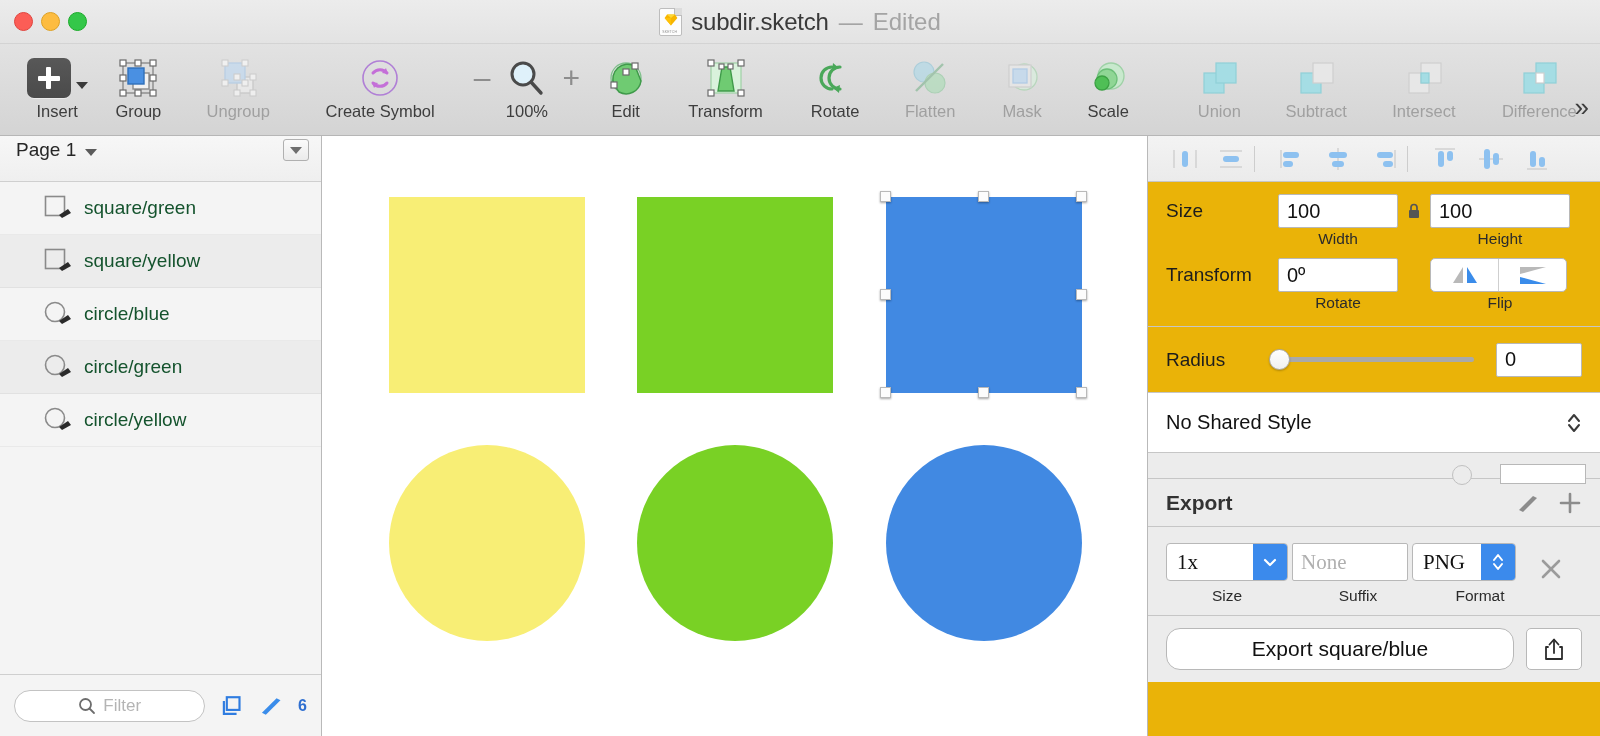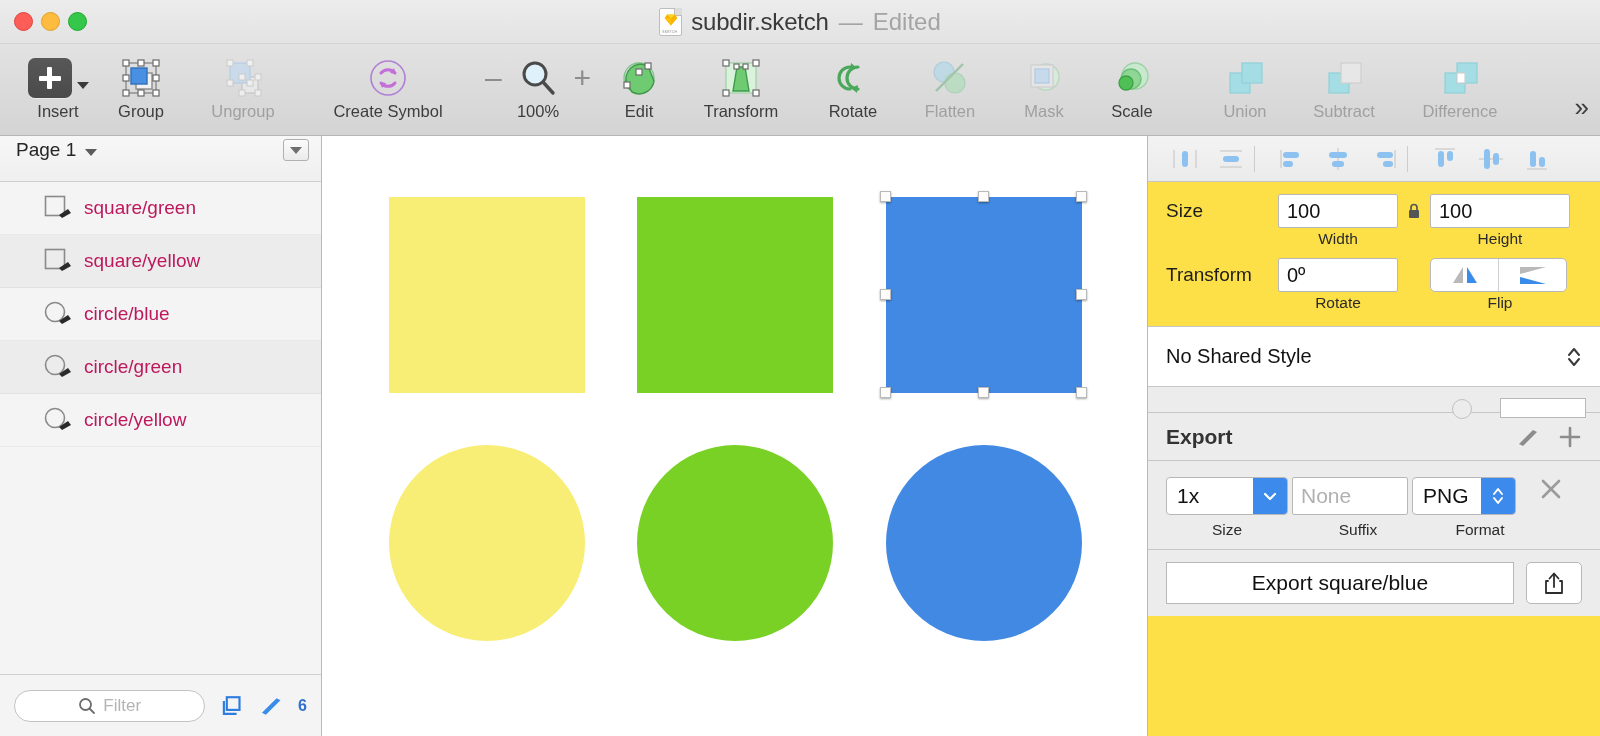--- a/index.html
+++ b/index.html
@@ -108,21 +108,21 @@
     width:0;height:0;border-left:6px solid transparent;border-right:6px solid transparent;
     border-top:7px solid #6e6e6e; display:block;
   }
   .layers{ flex:1; overflow:hidden; }
   .layer-row{
     height:53px; display:flex; align-items:center; padding-left:44px; gap:10px;
     border-bottom:1px solid rgba(0,0,0,0.045);
   }
   .layer-row.alt{ background:#ececec; }
   .layer-row.selected{ background:#5b8fd8; }
-  .layer-name{ font-size:19px; color:#be185d; }
+  .layer-name{ font-size:19px; color:#14532d; }
   .layer-row.selected .layer-name{ color:#ffffff; }
   .lyr-ico{ width:30px; height:28px; position:relative; flex:0 0 30px; }
 
   .sidebar-footer{
     height:62px; flex:0 0 62px; border-top:1px solid #cfcfcf;
     display:flex; align-items:center; padding:0 14px; gap:14px;
     background:#f4f4f4;
   }
   .filter-box{
     width:196px; height:32px; border:1px solid #c3c3c3; border-radius:16px;
@@ -137,21 +137,21 @@
     border-right:1px solid #b9b9b9; overflow:hidden;
   }
   .shape{ position:absolute; }
   .sel-handle{
     position:absolute; width:11px; height:11px; background:#fcfcfc;
     border:1px solid #b9b9b9; box-shadow:0 1px 2px rgba(0,0,0,0.35);
   }
 
   
   .inspector{
-    width:452px; flex:0 0 452px; background:#fde047;
+    width:452px; flex:0 0 452px; background:#eab308;
     display:flex; flex-direction:column; min-height:0;
   }
   .align-bar{
     height:46px; flex:0 0 46px; display:flex; align-items:center;
     padding-left:14px; gap:0; border-bottom:1px solid #c6c6c6;
     background:linear-gradient(180deg,#f3f3f3,#ebebeb);
   }
   .align-btn{ width:46px; height:40px; display:flex; align-items:center; justify-content:center; }
   .align-div{ width:1px; height:26px; background:#cdcdcd; }
   .align-gap{ width:14px; }
@@ -195,21 +195,21 @@
     height:38px; border-radius:4px; overflow:hidden;
   }
   .pop-val{ padding:0 10px; font-size:21px; color:#111; }
   .pop-arrow{
     width:34px; height:100%; background:#3b8aec; display:flex; align-items:center;
     justify-content:center; margin-left:auto;
   }
 
   .export-footer{ padding:12px 18px; display:flex; align-items:center; gap:12px; background:#ececec; }
   .export-main-btn{
-    flex:1; height:42px; background:#fff; border:1px solid #b8b8b8; border-radius:0;
+    flex:1; height:42px; background:#fff; border:1px solid #b8b8b8; border-radius:14px;
     display:flex; align-items:center; justify-content:center; font-size:21px; color:#111;
   }
   .share-btn{
     width:56px; height:42px; background:#fff; border:1px solid #b8b8b8; border-radius:5px;
     display:flex; align-items:center; justify-content:center;
   }
 </style>
 </head>
 <body>
 
@@ -405,20 +405,30 @@
     <div class="tb-item" style="width:108px;">
       <div class="tb-icon">
         <svg width="46" height="46" viewBox="0 0 46 46">
           <rect x="8" y="18" width="20" height="20" fill="#a5dde4" stroke="#8fd0d8" stroke-width="1.2"></rect>
           <rect x="20" y="8" width="20" height="20" fill="#e7e7e7" stroke="#cfcfcf" stroke-width="1.2"></rect>
         </svg>
       </div>
       <div class="tb-label dim">Subtract</div>
     </div>
 
+    <div class="tb-item" style="width:112px;">
+      <div class="tb-icon">
+        <svg width="46" height="46" viewBox="0 0 46 46">
+          <rect x="8" y="18" width="20" height="20" fill="#e7e7e7" stroke="#cfcfcf" stroke-width="1.2"></rect>
+          <rect x="20" y="8" width="20" height="20" fill="#e7e7e7" stroke="#cfcfcf" stroke-width="1.2"></rect>
+          <rect x="20" y="18" width="8" height="10" fill="#a5dde4" stroke="#8fd0d8" stroke-width="1.2"></rect>
+        </svg>
+      </div>
+      <div class="tb-label dim">Intersect</div>
+    </div>
 
     <div class="tb-item" style="width:124px;">
       <div class="tb-icon">
         <svg width="46" height="46" viewBox="0 0 46 46">
           <rect x="8" y="18" width="20" height="20" fill="#a5dde4" stroke="#8fd0d8" stroke-width="1.2"></rect>
           <rect x="20" y="8" width="20" height="20" fill="#a5dde4" stroke="#8fd0d8" stroke-width="1.2"></rect>
           <rect x="20" y="18" width="8" height="10" fill="#ffffff" stroke="#cfcfcf" stroke-width="1.2"></rect>
         </svg>
       </div>
       <div class="tb-label dim">Difference</div>
@@ -646,20 +656,31 @@
           </div>
         </div>
         <div class="row" style="margin-top:2px;">
           <span style="width:112px;"></span>
           <span class="sublab" style="width:120px;">Rotate</span>
           <span style="width:32px;"></span>
           <span class="sublab" style="width:140px;">Flip</span>
         </div>
       </div>
 
+      <div class="sec" style="height:66px;display:flex;align-items:center;">
+        <span class="lab" style="width:112px;">Radius</span>
+        <div style="flex:1;padding-right:22px;">
+          <div class="slider-track">
+              <span class="slider-knob"></span>
+            </div>
+        </div>
+        <div style="width:86px;">
+          <div class="field">0</div>
+        </div>
+      </div>
 
       <div class="shared-style">
         <span class="ss-text">No Shared Style</span>
         <span class="stepper">
           <svg width="16" height="22" viewBox="0 0 16 22">
             <path d="M3 9 L8 3 L13 9" fill="none" stroke="#3a3a3a" stroke-width="2" stroke-linecap="round" stroke-linejoin="round"></path>
             <path d="M3 13 L8 19 L13 13" fill="none" stroke="#3a3a3a" stroke-width="2" stroke-linecap="round" stroke-linejoin="round"></path>
           </svg>
         </span>
       </div>
@@ -676,21 +697,21 @@
             <path d="M3 18 L17 4 L21 6 L7 20 Z" fill="#8c8c8c"></path>
           </svg>
           <svg width="24" height="24" viewBox="0 0 24 24">
             <line x1="12" y1="3" x2="12" y2="21" stroke="#8c8c8c" stroke-width="2.6" stroke-linecap="round"></line>
             <line x1="3" y1="12" x2="21" y2="12" stroke="#8c8c8c" stroke-width="2.6" stroke-linecap="round"></line>
           </svg>
         </span>
       </div>
 
       <div class="export-row">
-        <div class="row" style="gap:4px;align-items:flex-start;">
+        <div class="row" style="gap:4px;align-items:flex-end;font-family:Liberation Serif, serif;">
           <div style="width:122px;">
             <div class="pop-btn">
               <span class="pop-val">1x</span>
               <span class="pop-arrow">
                 <svg width="14" height="10" viewBox="0 0 14 10">
                     <path d="M2 3 L7 8 L12 3" fill="none" stroke="#fff" stroke-width="2.2" stroke-linecap="round" stroke-linejoin="round"></path>
                   </svg>
               </span>
             </div>
           </div>

